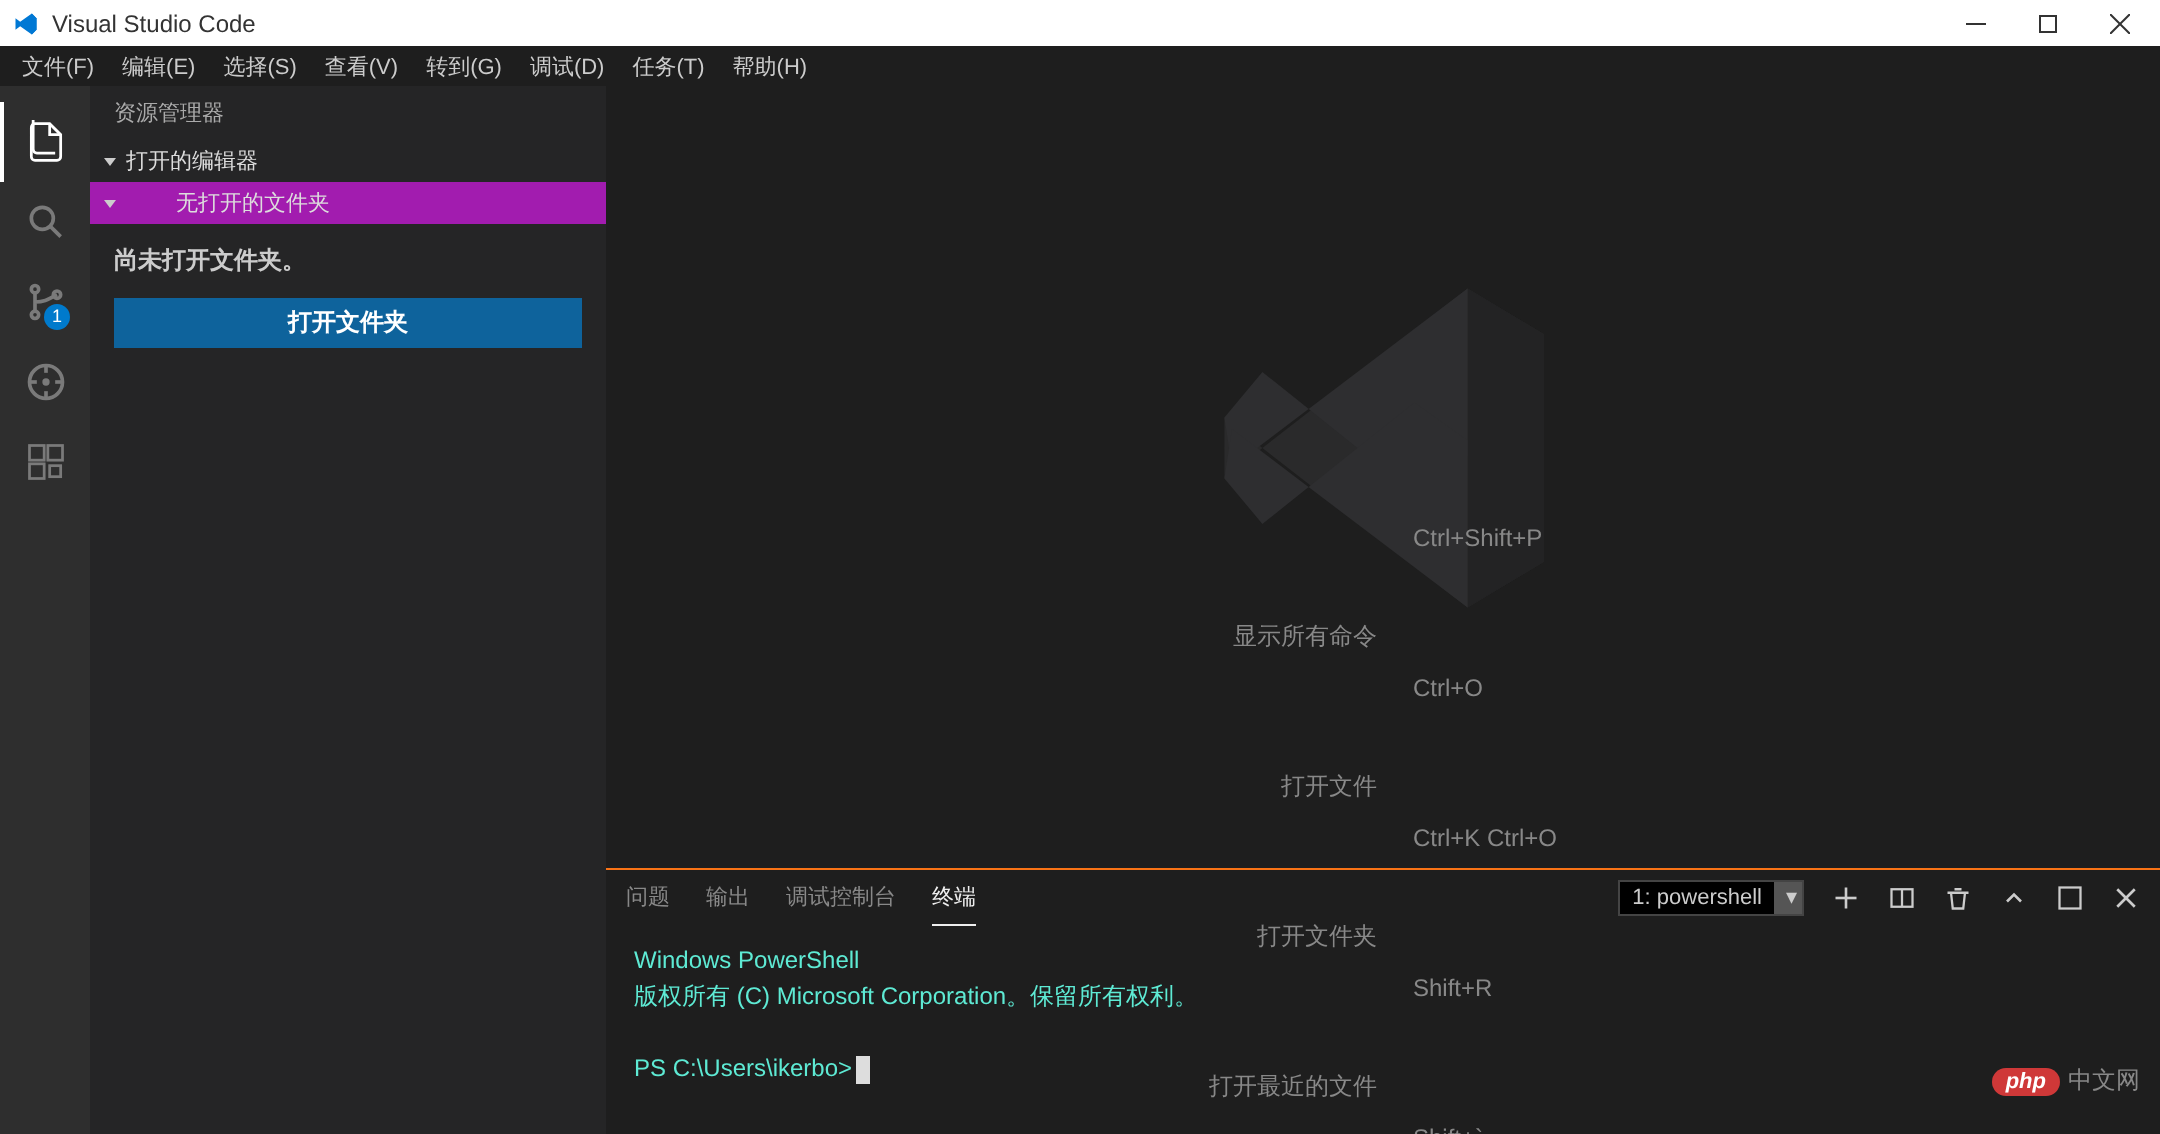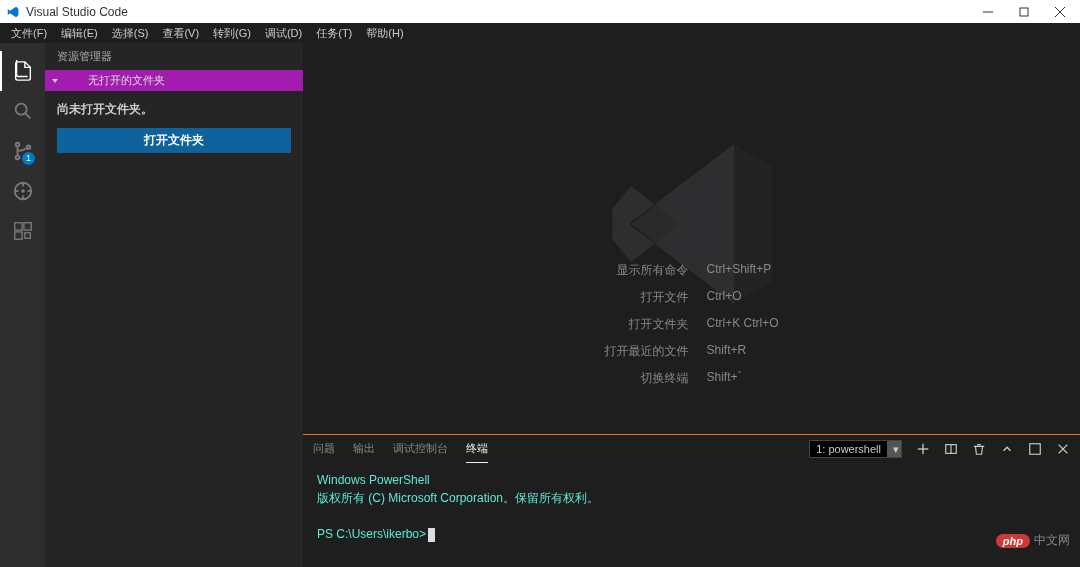--- a/index.html
+++ b/index.html
@@ -35,21 +35,21 @@
     .chevron { display: inline-block; width: 0; height: 0; border-left: 4px solid #ccc; border-top: 3px solid transparent; border-bottom: 3px solid transparent; transform: rotate(90deg); margin-right: 2px; }
     .sidebar-body { padding: 10px 12px 12px; font-size: 12px; font-weight: bold; }
     .open-btn { background: #0e639c; color: #fff; text-align: center; padding: 4px 0; margin-top: 10px; cursor: pointer; font-size: 12px; }
     
     
     .editor { flex: 1; display: flex; flex-direction: column; background: #1e1e1e; }
     .welcome { flex: 1; display: flex; align-items: center; justify-content: center; position: relative; }
     .watermark { position: absolute; top: 22%; left: 50%; transform: translateX(-50%); }
     .watermark svg { width: 190px; height: 190px; opacity: 1; }
     .commands { position: absolute; top: 56%; left: 50%; transform: translateX(-50%); display: grid; grid-template-columns: auto auto; gap: 10px 18px; font-size: 12px; }
-    .cmd-label { text-align: right; color: #888; }
+    .cmd-label { text-align: right; color: #888; margin-top: 48px; }
     .cmd-key { color: #888; }
     
     
     .panel { border-top: 1px solid #f97316; }
     .panel-tabs { height: 28px; display: flex; align-items: center; justify-content: space-between; padding: 0 10px; font-size: 11px; }
     .panel-tab-group { display: flex; gap: 18px; }
     .panel-tab { color: #888; cursor: pointer; padding: 6px 0; }
     .panel-tab.active { color: #eee; border-bottom: 1px solid #eee; }
     .panel-controls { display: flex; align-items: center; gap: 14px; }
     .terminal-select { display: flex; align-items: center; background: #000000; font-size: 11px; height: 18px; border: 1px solid #444; }
@@ -149,20 +149,24 @@
           <rect x="3" y="3" width="8" height="8"></rect>
           <rect x="13" y="3" width="8" height="8"></rect>
           <rect x="3" y="13" width="8" height="8"></rect>
           <rect x="14" y="14" width="6" height="6"></rect>
         </svg>
     </div>
   </div>
 
   <div class="sidebar">
     <div class="sidebar-title">资源管理器</div>
+    <div class="sidebar-section">
+      <span class="chevron"></span>
+      <span>打开的编辑器</span>
+    </div>
     <div class="sidebar-section hl">
       <span class="chevron"></span>
       <span>无打开的文件夹</span>
     </div>
     <div class="sidebar-body">
       <div>尚未打开文件夹。</div>
       <div class="open-btn">打开文件夹</div>
     </div>
   </div>
 

